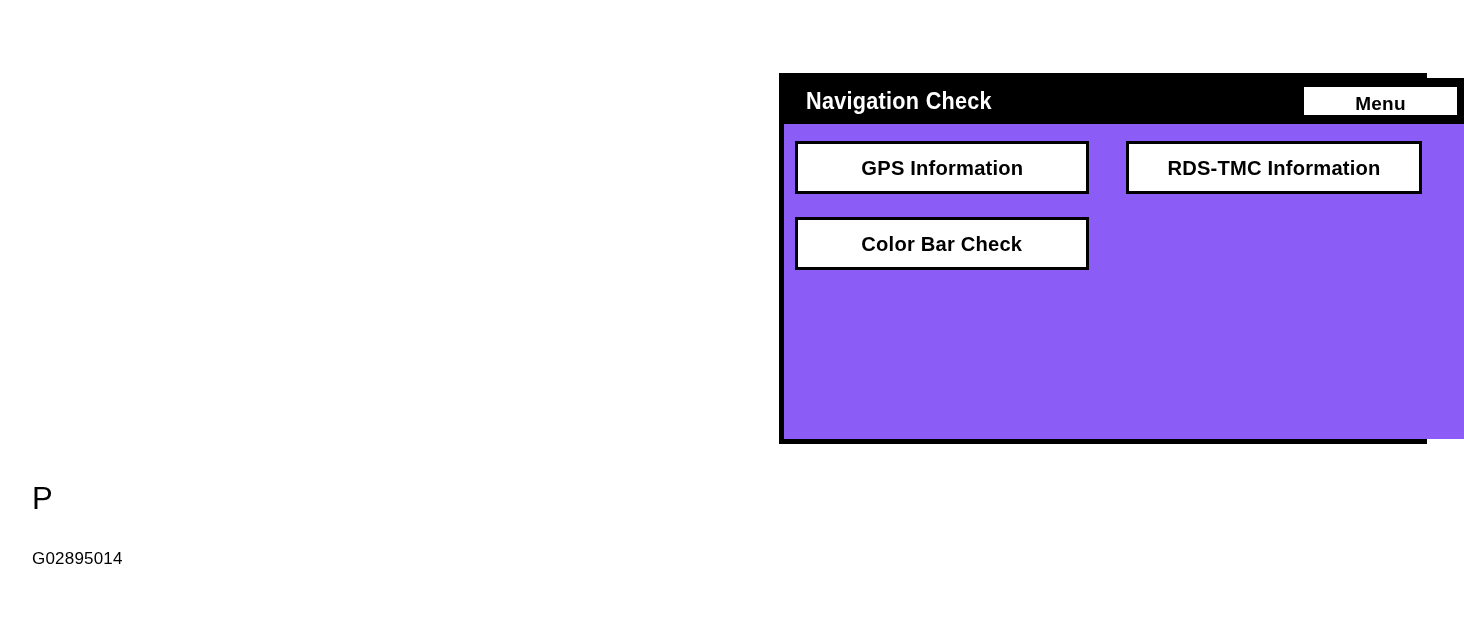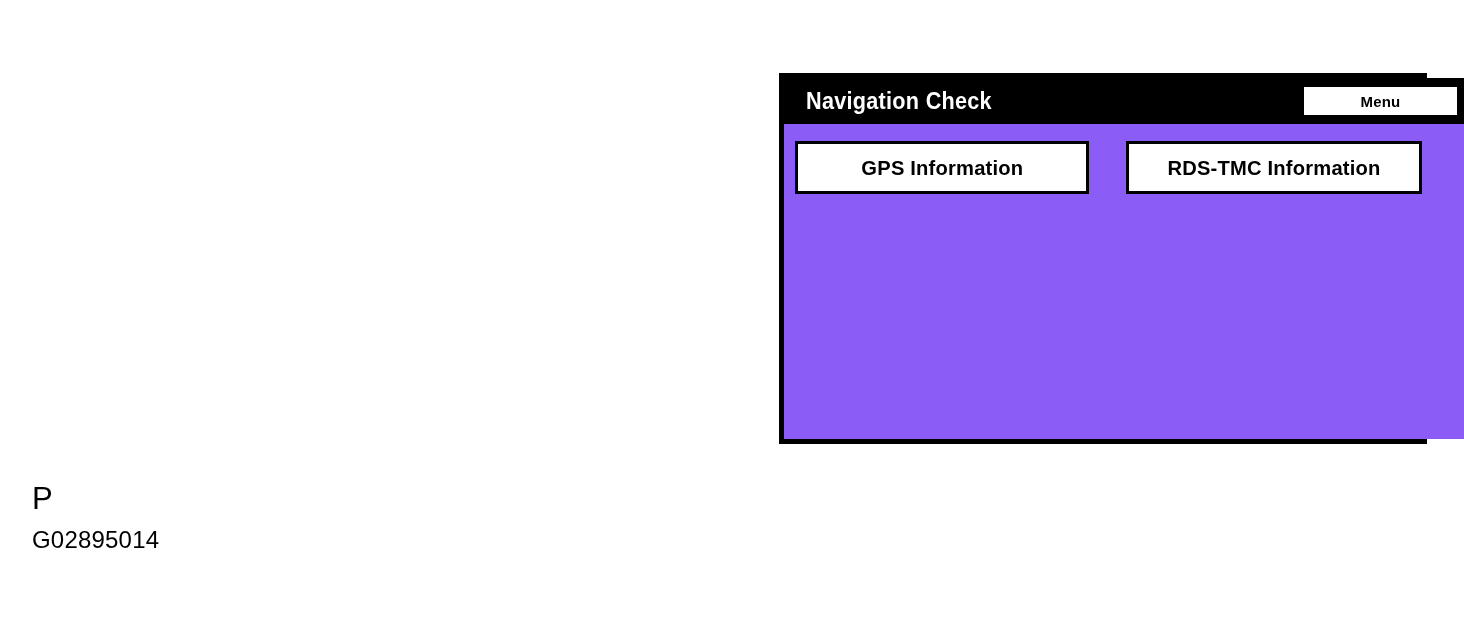--- a/index.html
+++ b/index.html
@@ -26,25 +26,25 @@
   #figure-caption .caption-letter {
     font-family: "Liberation Sans", sans-serif;
     font-size: 31px;
     line-height: 34px;
     color: #000000;
     font-weight: 400;
     letter-spacing: 0px;
   }
   #figure-caption .caption-code {
     font-family: "Liberation Sans", sans-serif;
-    font-size: 24px;
+    font-size: 17px;
     line-height: 26px;
     color: #000000;
     font-weight: 400;
-    margin-top: 11px;
+    margin-top: 30px;
     letter-spacing: 0.2px;
   }
 
   
   #nav-screen {
     position: absolute;
     left: 779px;
     top: 73px;
     width: 648px;
     height: 371px;
@@ -85,25 +85,25 @@
     transform: scaleX(0.94);
     transform-origin: left center;
   }
   #menu-button {
     width: 157px;
     height: 32px;
     background: #ffffff;
     border: 2px solid #000000;
     box-sizing: border-box;
     display: flex;
-    align-items: center;
+    align-items: flex-end;
     justify-content: center;
     color: #000000;
     font-family: "Liberation Sans", sans-serif;
-    font-size: 15px;
+    font-size: 19px;
     font-weight: 700;
     letter-spacing: 0.2px;
     cursor: pointer;
   }
 
   
   #nav-body {
     position: absolute;
     left: 0;
     top: 46px;
@@ -162,20 +162,23 @@
         <span>Menu</span>
       </div>
     </div>
 
     <div id="nav-body">
 
       <div class="nav-column" id="nav-column-left">
         <div class="nav-button">
           <span class="nav-button-label">GPS Information</span>
         </div>
+        <div class="nav-button">
+          <span class="nav-button-label">Color Bar Check</span>
+        </div>
       </div>
 
       <div class="nav-column" id="nav-column-right">
         <div class="nav-button">
           <span class="nav-button-label">RDS-TMC Information</span>
         </div>
       </div>
 
     </div>
   </div>

